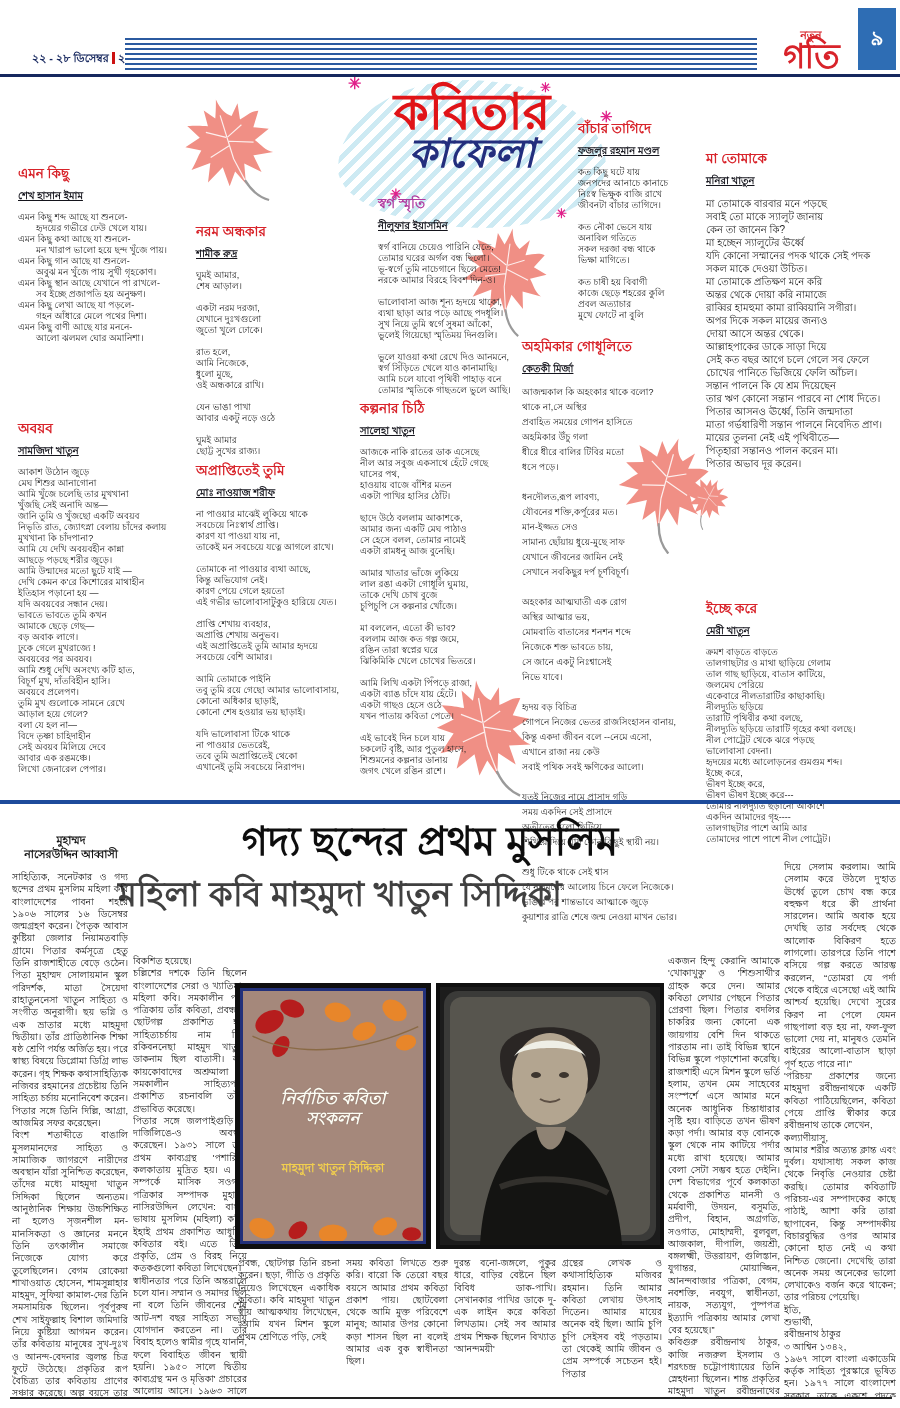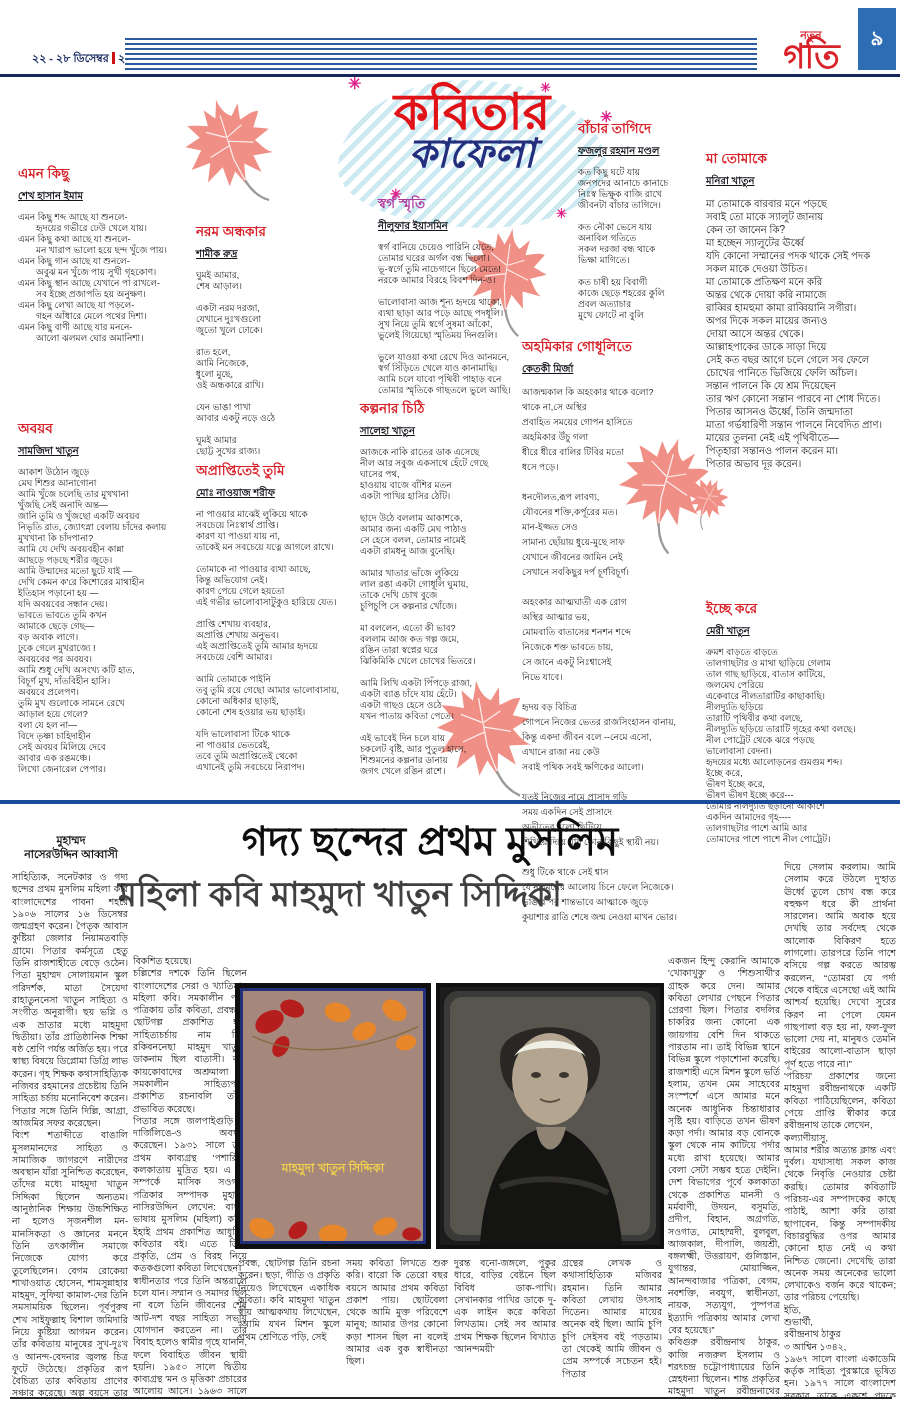--- a/index.html
+++ b/index.html
@@ -414,20 +414,22 @@
               <ellipse cx="40" cy="56" rx="12" ry="8" transform="rotate(-60 40 56)"></ellipse>
             </g>
           <g fill="#e8862a">
               <ellipse cx="100" cy="20" rx="14" ry="10" transform="rotate(15 100 20)"></ellipse>
               <ellipse cx="128" cy="40" rx="13" ry="9" transform="rotate(-25 128 40)"></ellipse>
               <ellipse cx="160" cy="18" rx="14" ry="10" transform="rotate(35 160 18)"></ellipse>
               <ellipse cx="172" cy="52" rx="11" ry="8" transform="rotate(-15 172 52)"></ellipse>
             </g>
           <path d="M10 45 C60 70 130 60 185 35" stroke="#8a6a45" stroke-width="1.5" fill="none"></path>
         </svg>
+        <div class="btitle" style="white-space:pre-line">নির্বাচিত কবিতা
+সংকলন</div>
         <div class="bauthor">মাহমুদা খাতুন সিদ্দিকা</div>
         <svg width="100%" height="50" viewBox="0 0 190 50" style="position:absolute;bottom:0;left:0">
           <g fill="#e8862a">
               <ellipse cx="20" cy="38" rx="14" ry="10" transform="rotate(25 20 38)"></ellipse>
               <ellipse cx="95" cy="44" rx="15" ry="10"></ellipse>
               <ellipse cx="150" cy="36" rx="13" ry="9" transform="rotate(-20 150 36)"></ellipse>
             </g>
           <g fill="#b61d1d">
               <ellipse cx="58" cy="40" rx="11" ry="8" transform="rotate(-40 58 40)"></ellipse>
               <ellipse cx="178" cy="44" rx="10" ry="7"></ellipse>

